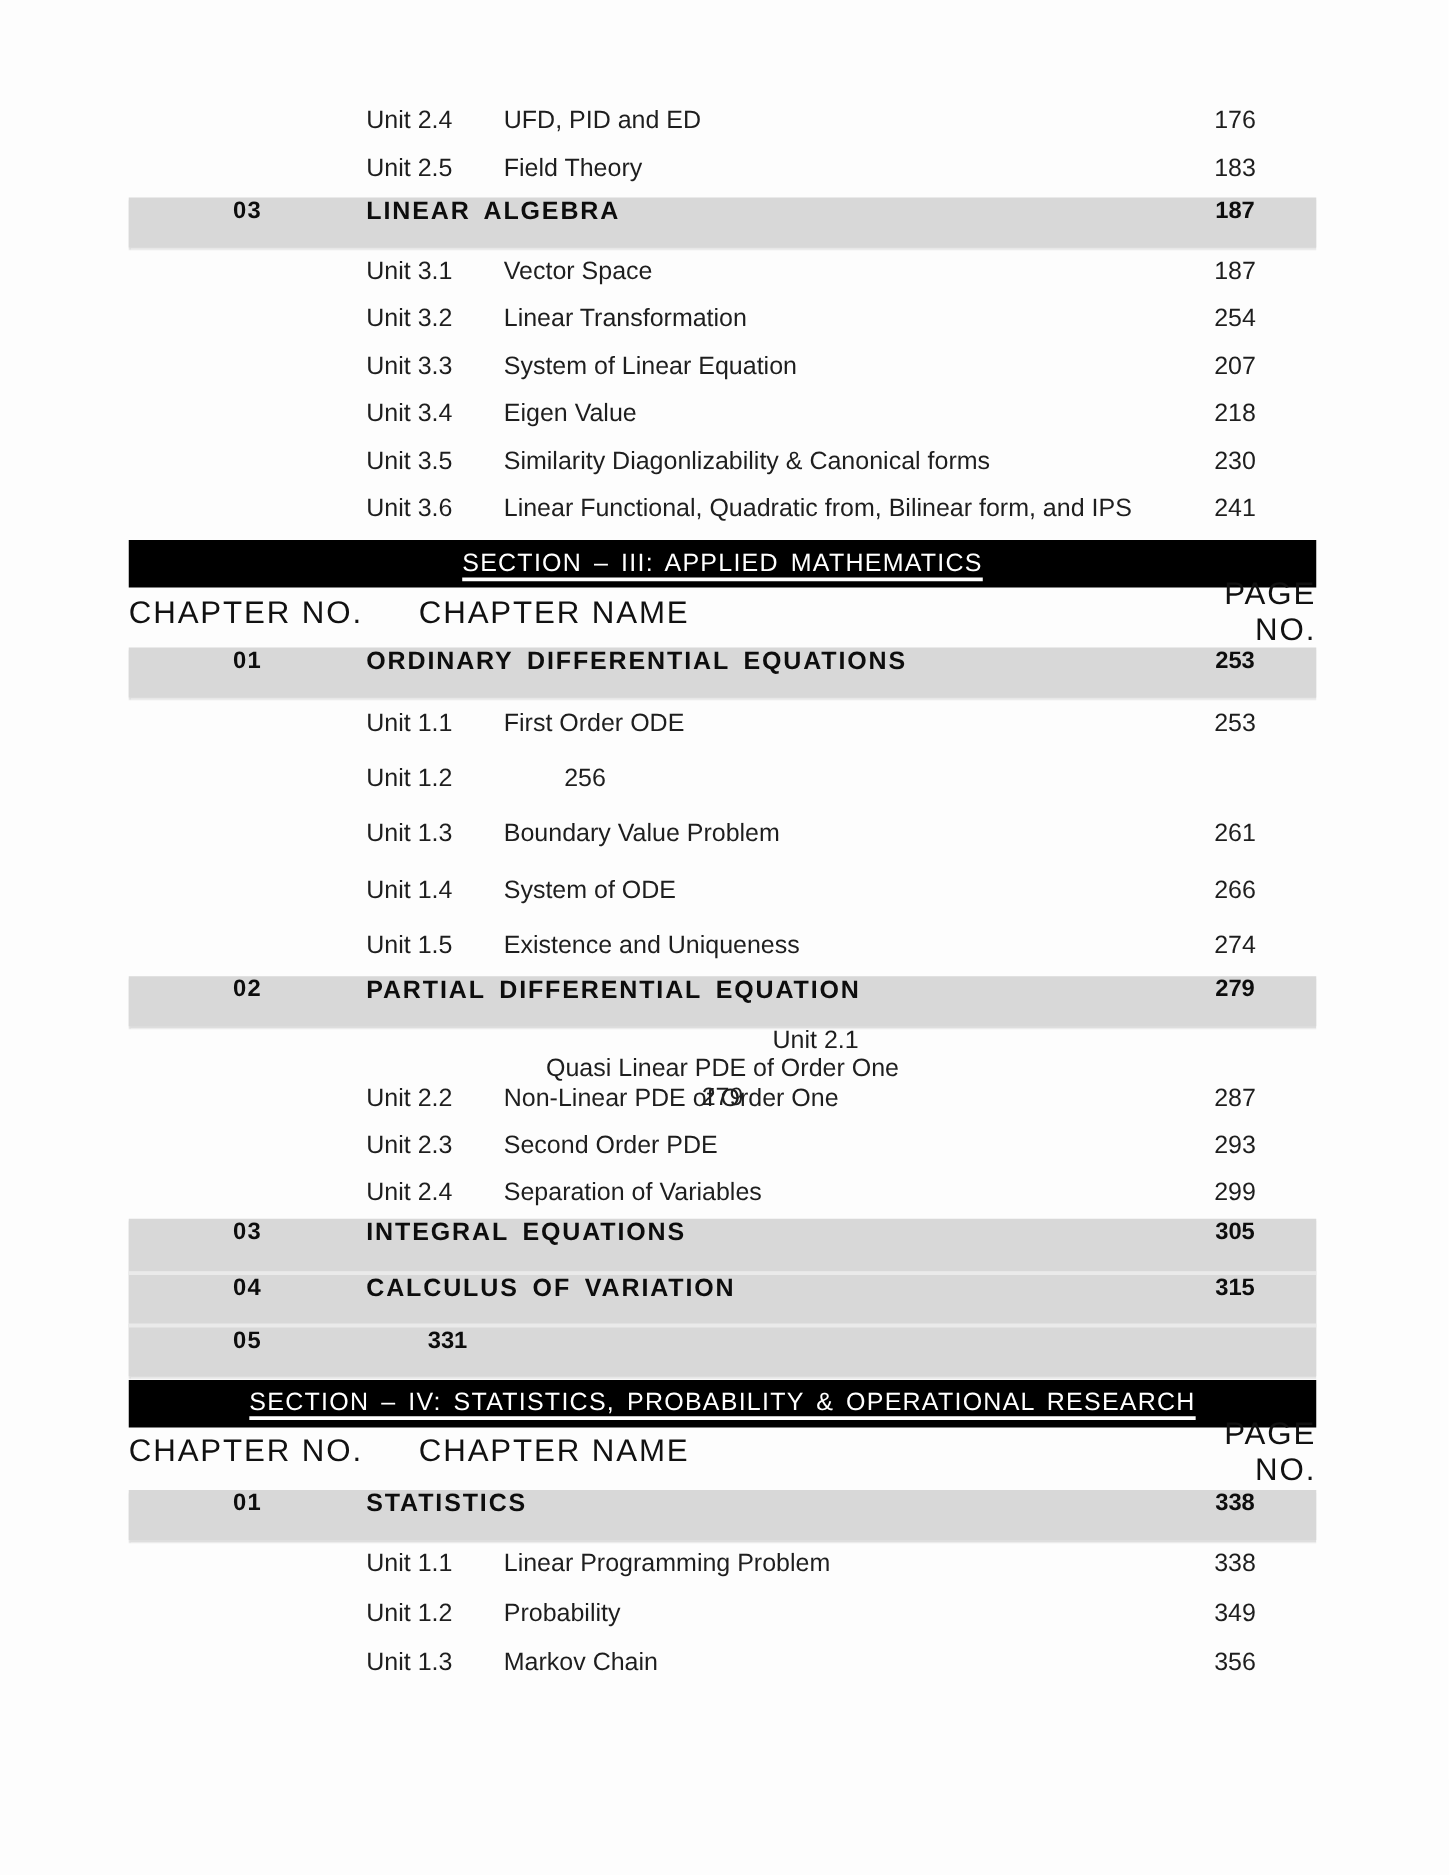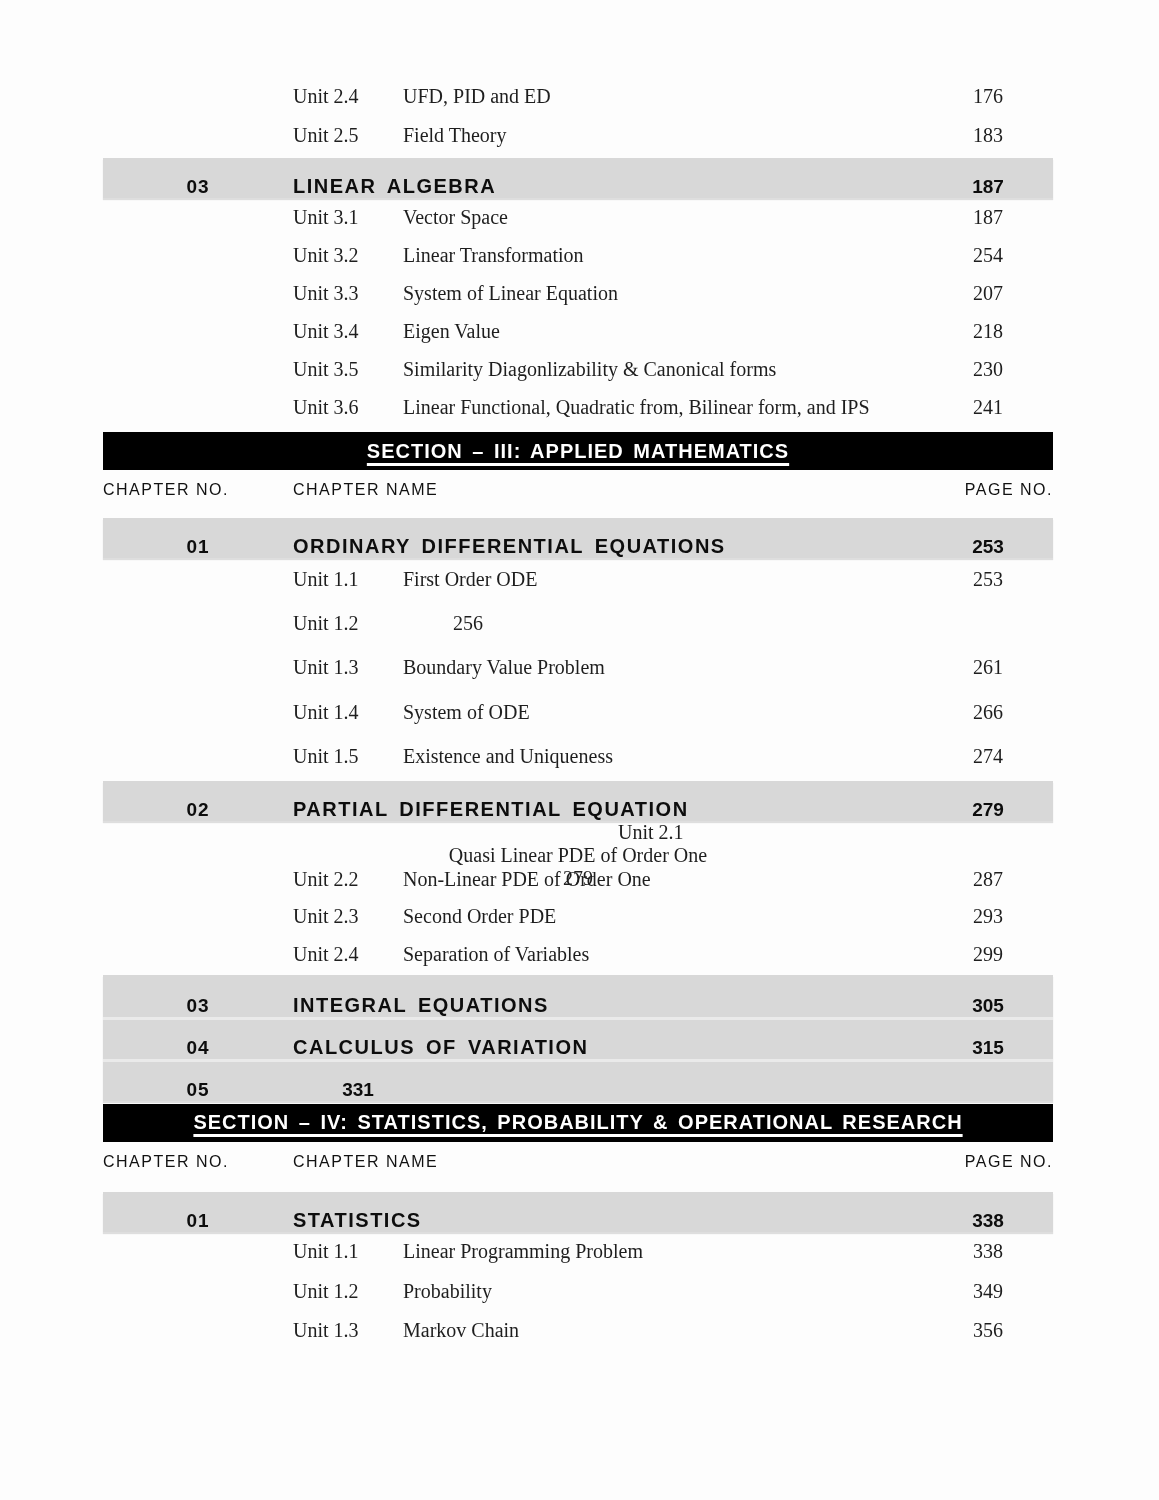--- a/index.html
+++ b/index.html
@@ -18,21 +18,21 @@
     position: absolute;
     left: 103px;
     top: 77px;
     width: 950px;
   }
 
   
   .unit-row {
     display: flex;
     align-items: center;
-    font-family: Liberation Serif, serif;
+    font-family: Liberation Sans, sans-serif;
     font-size: 20px;
     color: #1e1e1e;
   }
   .u-label  { margin-left: 190px; width: 110px; }
   .u-title  { flex: 1; }
   .u-page   { width: 130px; text-align: center; }
 
   .units--tight  .unit-row { height: 39px; }
   .units--tight2 .unit-row { height: 38px; }
   .units--wide   .unit-row { height: 44.5px; }
@@ -40,21 +40,21 @@
   .units--medium .unit-row { height: 37.3px; }
   .units--medium .unit-row:first-child { height: 40px; flex-direction: column; }
   .units--stats  .unit-row { height: 39px; }
   .units--stats  .unit-row:first-child { height: 40px; }
 
   
   .band {
     height: 40px;
     background: #d8d8d8;
     display: flex;
-    align-items: flex-end;
+    align-items: flex-start;
     box-shadow: 0 2px 1px rgba(0,0,0,0.12);
     color: #0d0d0d;
   }
   .band-no {
     width: 190px;
     text-align: center;
     font-weight: 700;
     font-size: 19px;
     letter-spacing: 1px;
   }
@@ -78,37 +78,38 @@
   
   .section-bar {
     height: 38px;
     background: #000000;
     display: flex;
     align-items: center;
     justify-content: center;
   }
   .section-title {
     color: #ffffff;
-    font-weight: 700;
+    font-weight: 400;
     font-size: 20px;
     letter-spacing: 1px;
     word-spacing: 3px;
     text-decoration: underline;
     text-decoration-thickness: 2.5px;
     text-underline-offset: 5px;
   }
 
   
   .colheads {
     height: 40px;
     display: flex;
     align-items: center;
-    font-size: 16px;
+    font-size: 25px;
     letter-spacing: 1.5px;
     color: #111111;
+    gap: 42px;
   }
   .ch-no   { width: 190px; text-align: left; }
   .ch-name { flex: 1; }
   .ch-page { width: 130px; text-align: right; }
 
   .gap { width: 100%; }
 </style>
 </head>
 <body>
 

